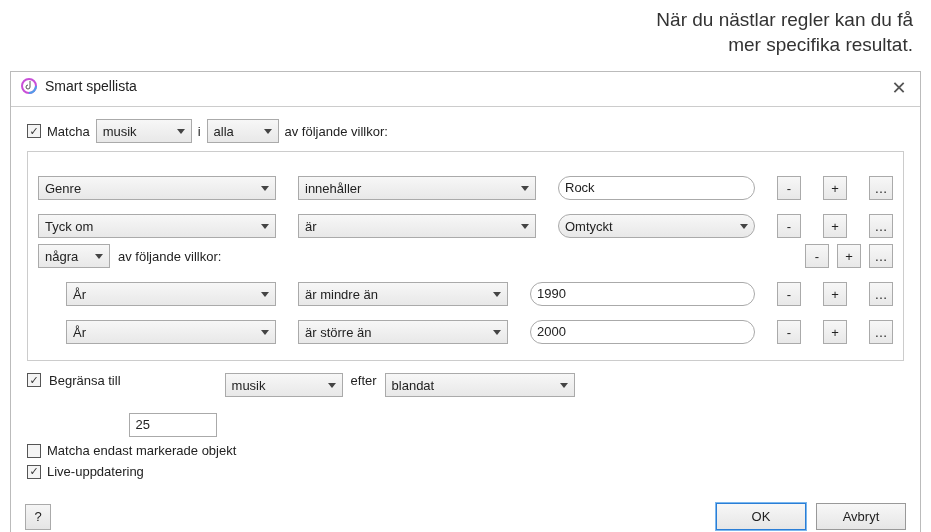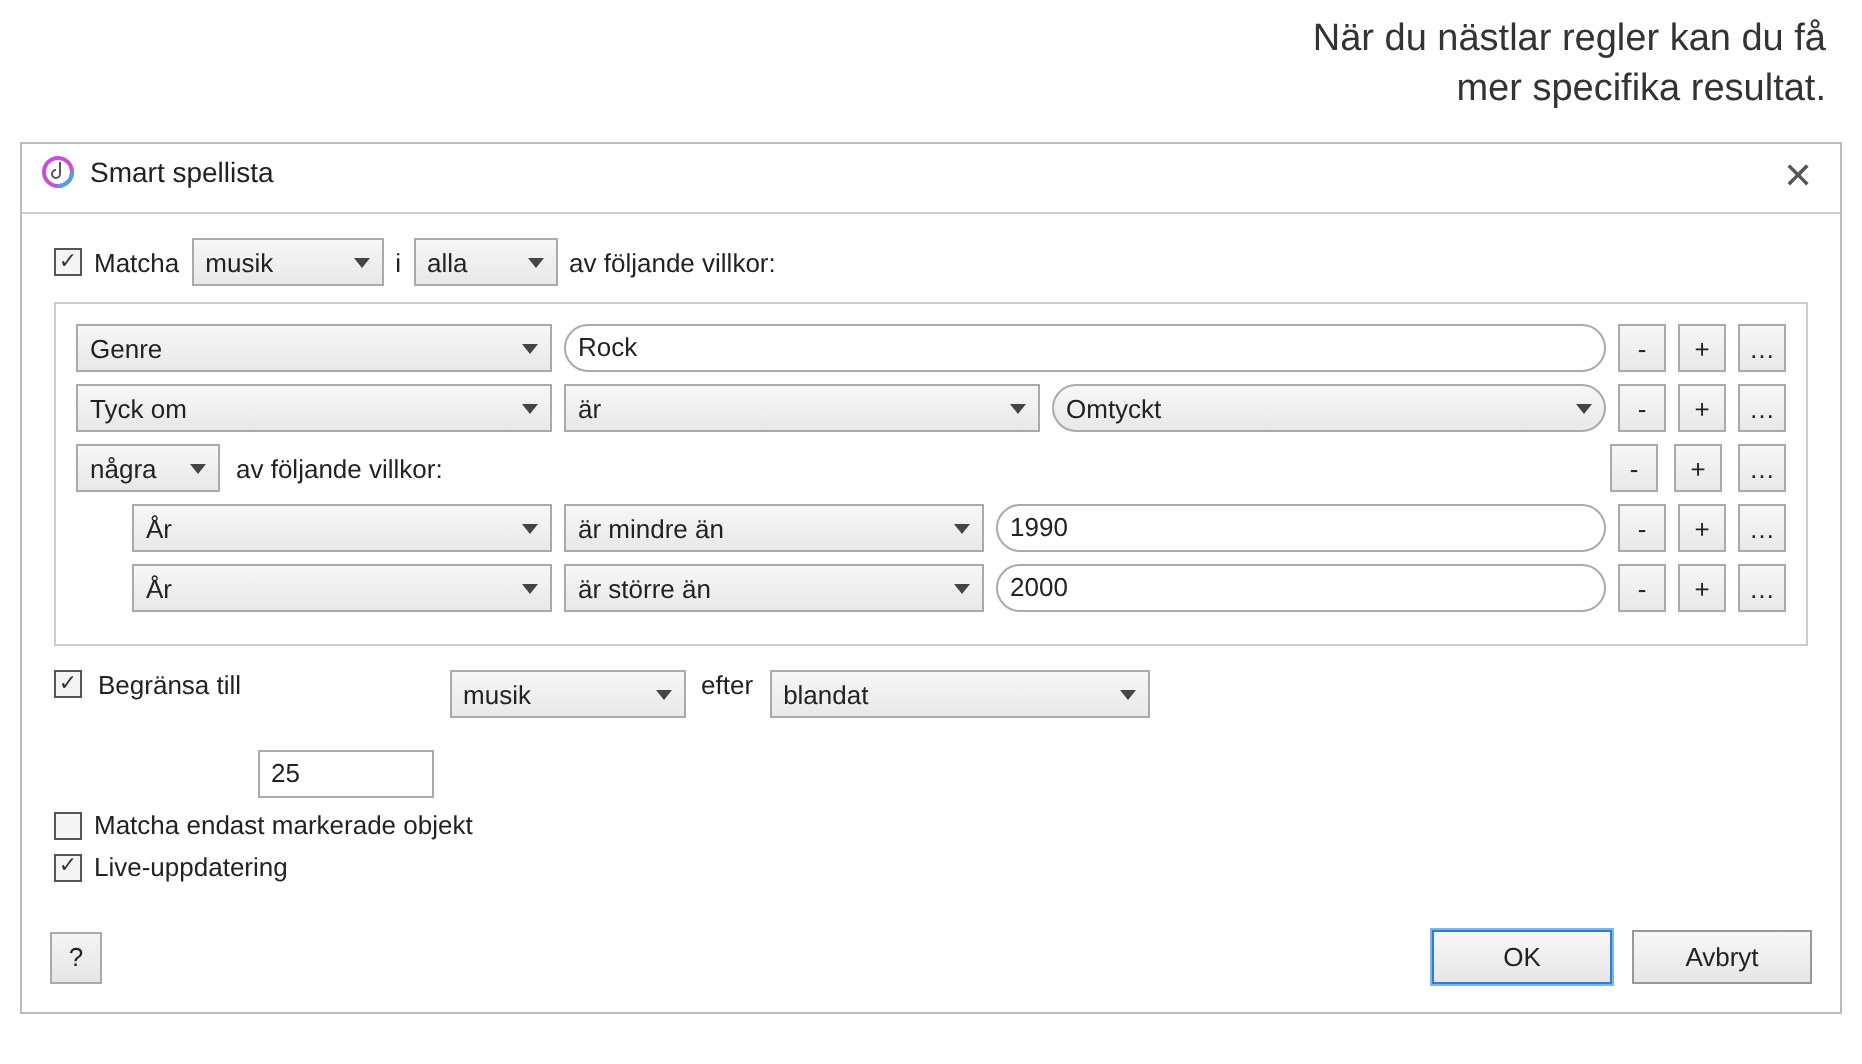--- a/index.html
+++ b/index.html
@@ -70,21 +70,21 @@
     border: 1px solid #aaa;
     background: #fff;
     padding: 3px 6px;
     min-height: 24px;
   }
   .rules-box {
     border: 1px solid #ccc;
     padding: 10px 10px;
     margin: 8px 0 12px 0;
   }
-  .rule-row { display: flex; align-items: flex-start; gap: 6px; margin-bottom: 6px; }
+  .rule-row { display: flex; align-items: flex-start; gap: 22px; margin-bottom: 6px; margin-top: 14px; }
   .col-field   { flex: 0 0 238px; }
   .col-op      { flex: 0 0 238px; }
   .col-val     { flex: 1 1 auto; border-radius: 12px; }
   .rule-btn {
     width: 24px; height: 24px;
     border: 1px solid #aaa;
     background: linear-gradient(#f7f7f7,#e8e8e8);
     display: inline-flex; align-items: center; justify-content: center;
     cursor: pointer; font-size: 13px; line-height: 1;
   }
@@ -162,20 +162,24 @@
         <span class="arrow"></span>
       </span>
       <span>av följande villkor:</span>
     </div>
 
     <div class="rules-box rel">
 
       <div class="rule-row">
         <span class="select col-field">
           <span>Genre</span>
+          <span class="arrow"></span>
+        </span>
+        <span class="select col-op">
+          <span>innehåller</span>
           <span class="arrow"></span>
         </span>
         <span class="input col-val">
           <span>Rock</span>
         </span>
         <span class="rule-btn">
             <span>-</span>
           </span>
         <span class="rule-btn">
             <span>+</span>

